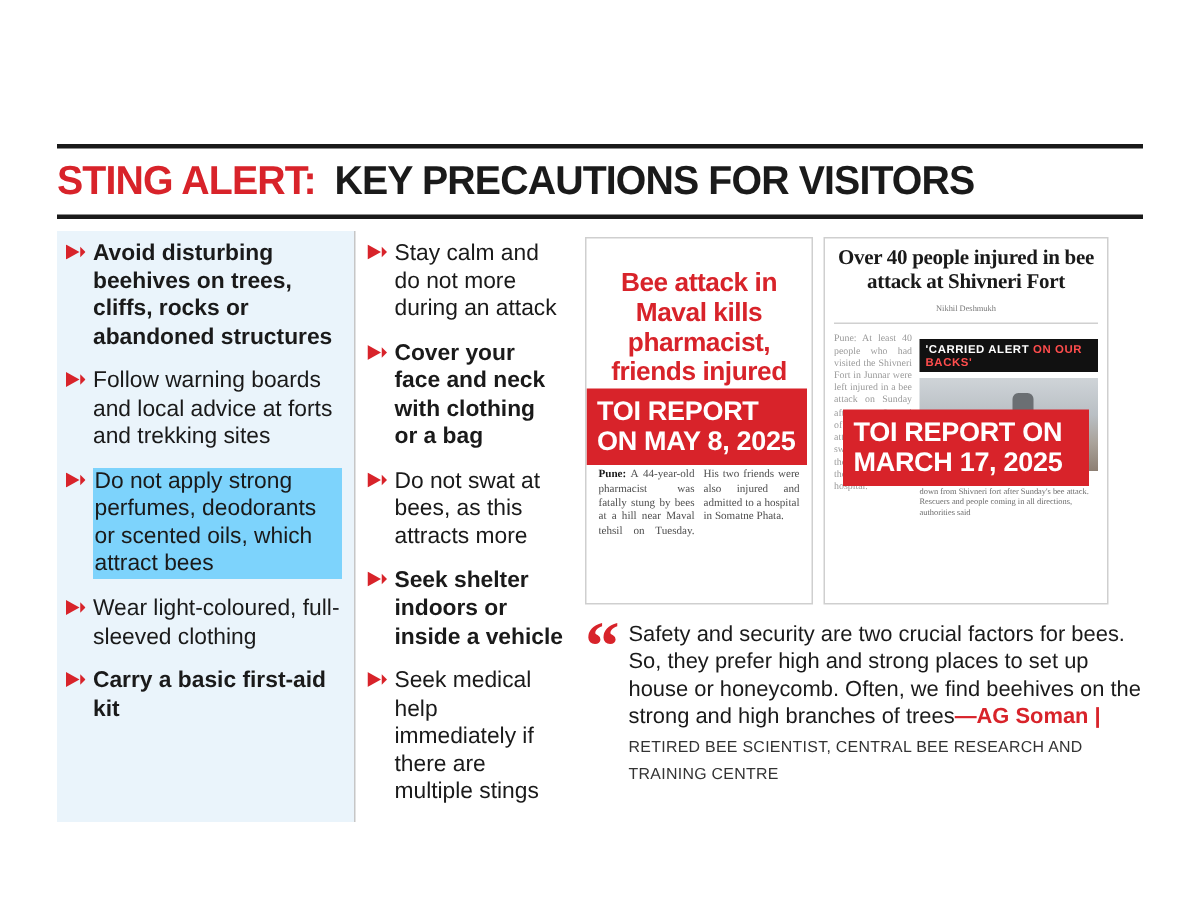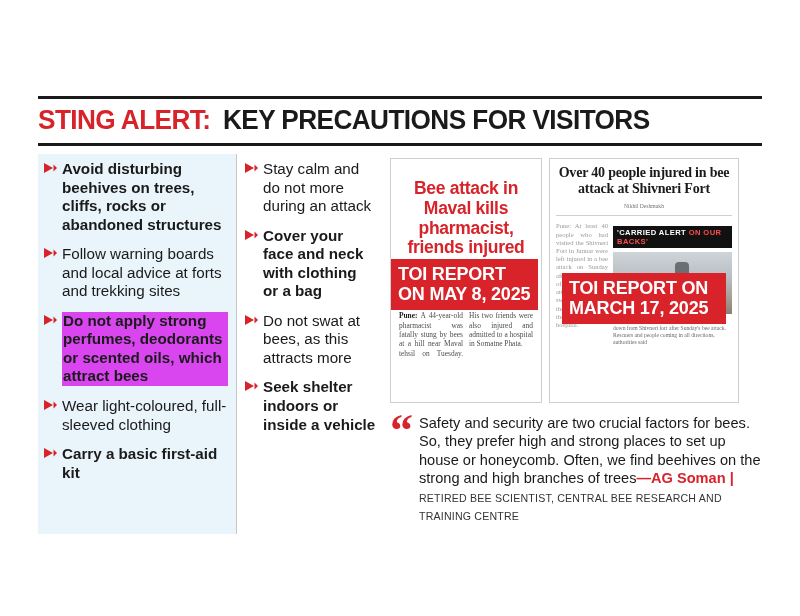--- a/index.html
+++ b/index.html
@@ -88,22 +88,22 @@
     margin-right: 5px;
     margin-top: 3px;
   }
   .arrow svg { display: block; }
   .btext {
     font-size: 15.2px;
     color: #1a1a1a;
   }
   .btext.bold { font-weight: bold; }
   .btext.hl {
-    font-weight: bold;
-    background: #d946ef;
+    font-weight: normal;
+    background: #7dd3fc;
     box-decoration-break: clone;
     -webkit-box-decoration-break: clone;
     padding: 0 1px;
   }
   
   .clips {
     display: flex;
     gap: 7px;
     align-items: flex-start;
   }
@@ -365,20 +365,29 @@
       <div class="bullet">
         <span class="arrow">
           <svg width="13" height="10" viewBox="0 0 13 10">
               <path d="M0 0 L9 5 L0 10 Z" fill="#d8232a"></path>
               <path d="M9.5 1.5 L13 5 L9.5 8.5 Z" fill="#d8232a"></path>
             </svg>
         </span>
         <span class="btext bold">Seek shelter indoors or inside a vehicle</span>
       </div>
 
+      <div class="bullet">
+        <span class="arrow">
+          <svg width="13" height="10" viewBox="0 0 13 10">
+              <path d="M0 0 L9 5 L0 10 Z" fill="#d8232a"></path>
+              <path d="M9.5 1.5 L13 5 L9.5 8.5 Z" fill="#d8232a"></path>
+            </svg>
+        </span>
+        <span class="btext">Seek medical help immediately if there are multiple stings</span>
+      </div>
     </div>
 
     <div class="col-right">
 
       <div class="clips">
 
         <div class="clip clip-a">
           <div class="clip-head-red">Bee attack in Maval kills pharmacist, friends injured</div>
           <div class="clip-byline">TIMES NEWS NETWORK</div>
           <div class="clip-rule"></div>

